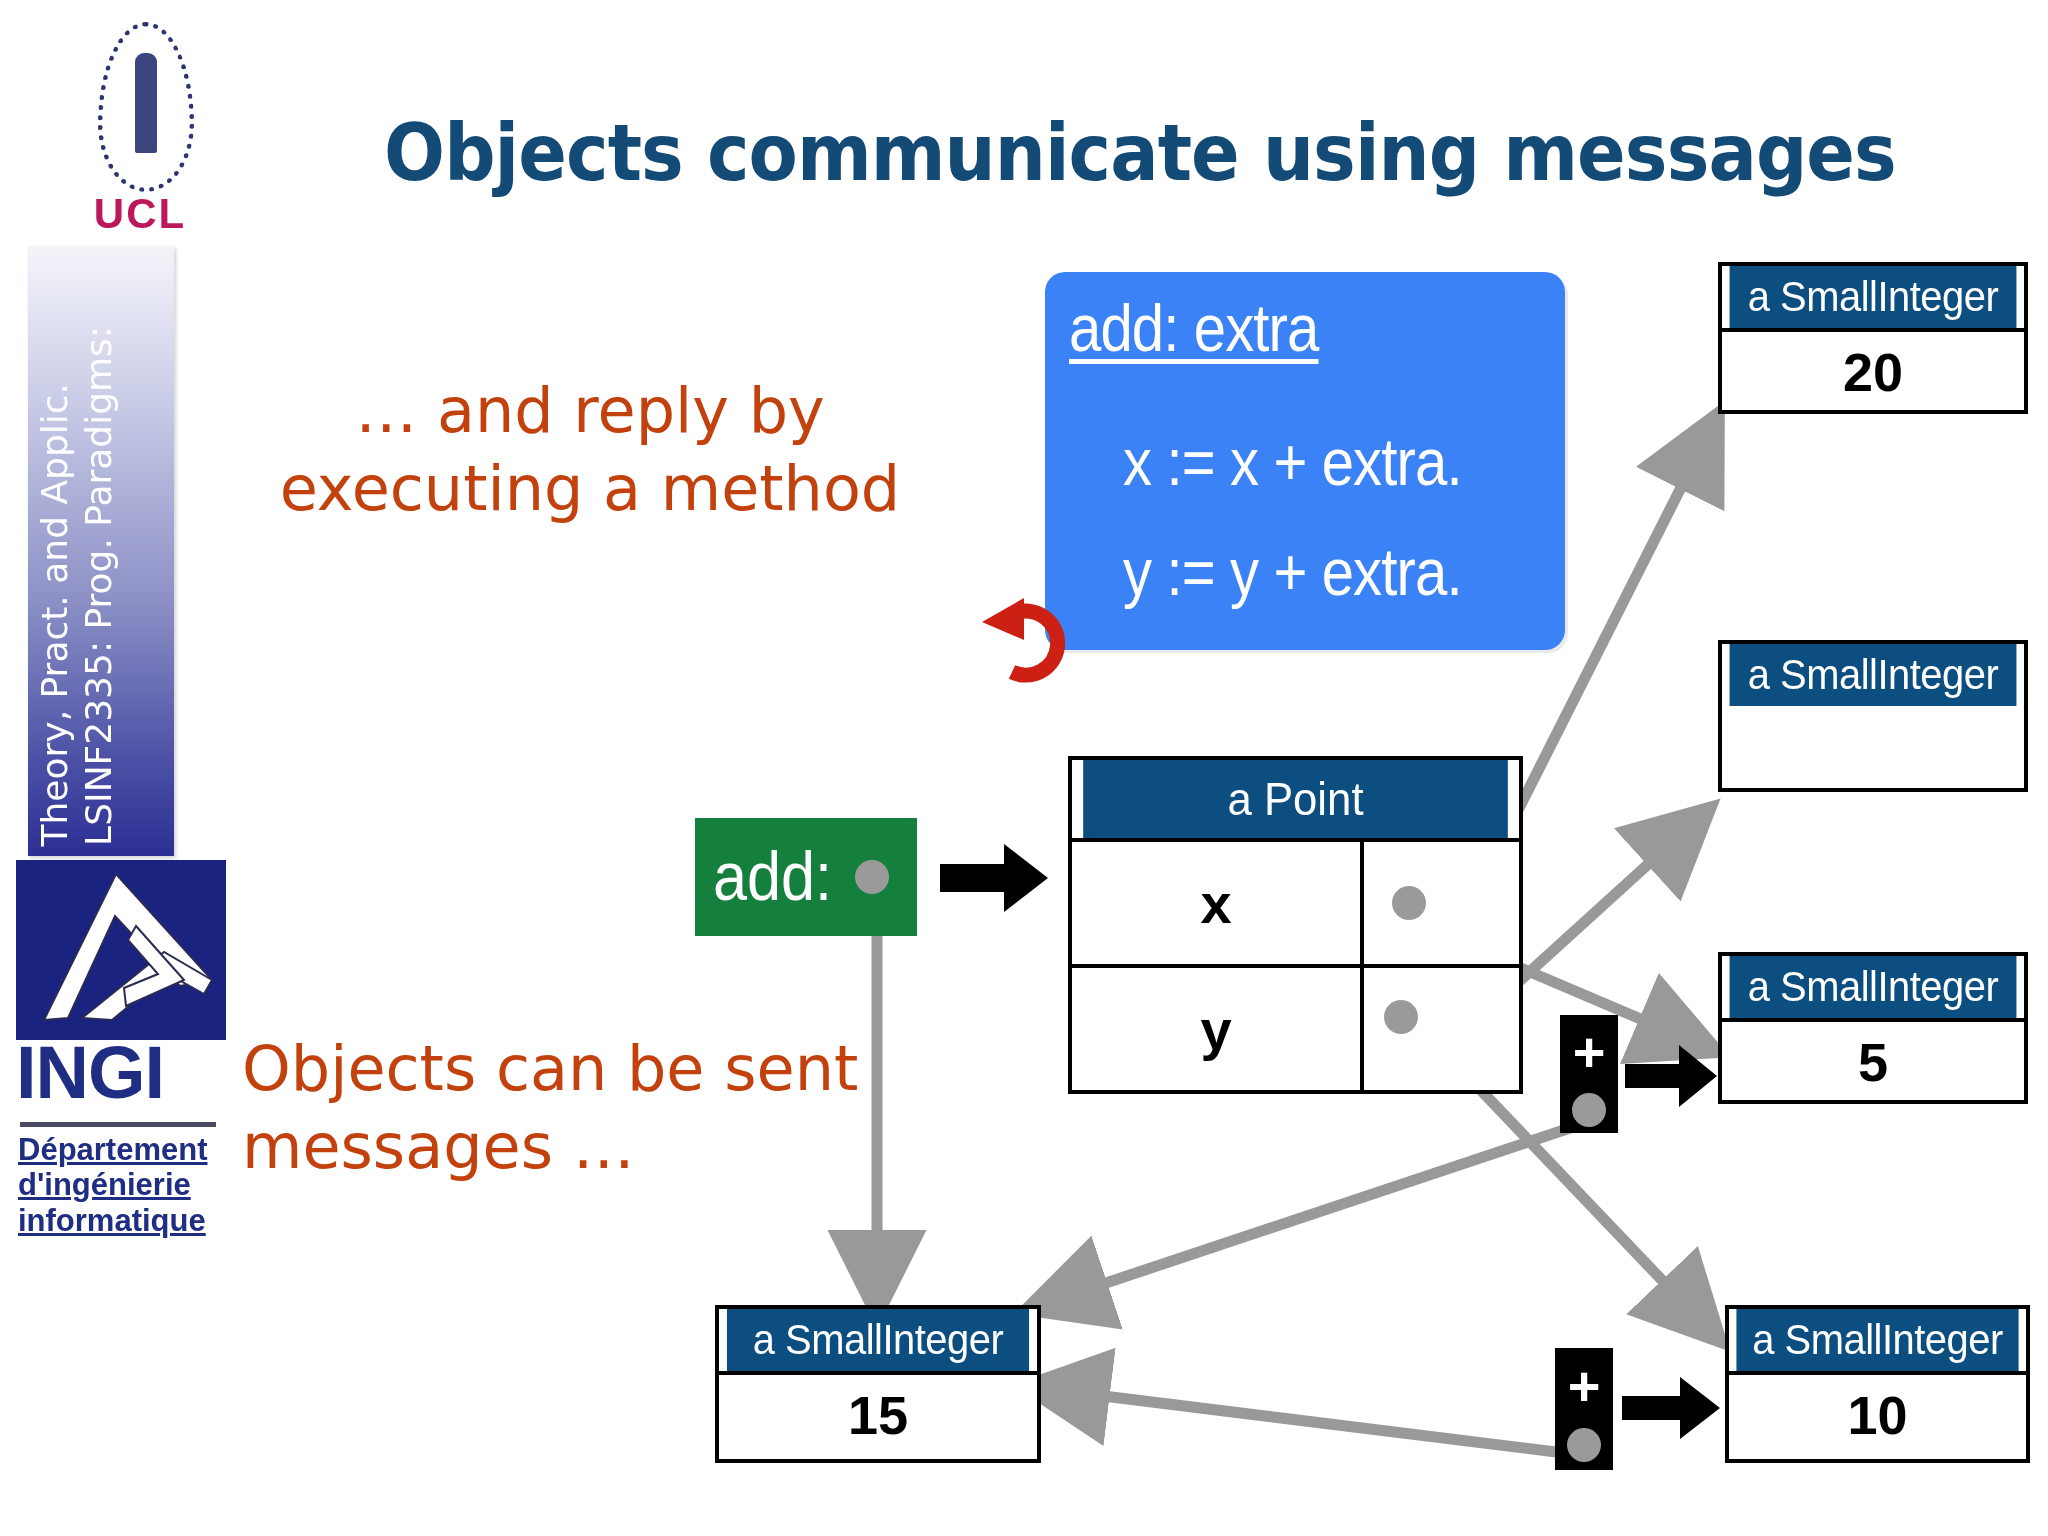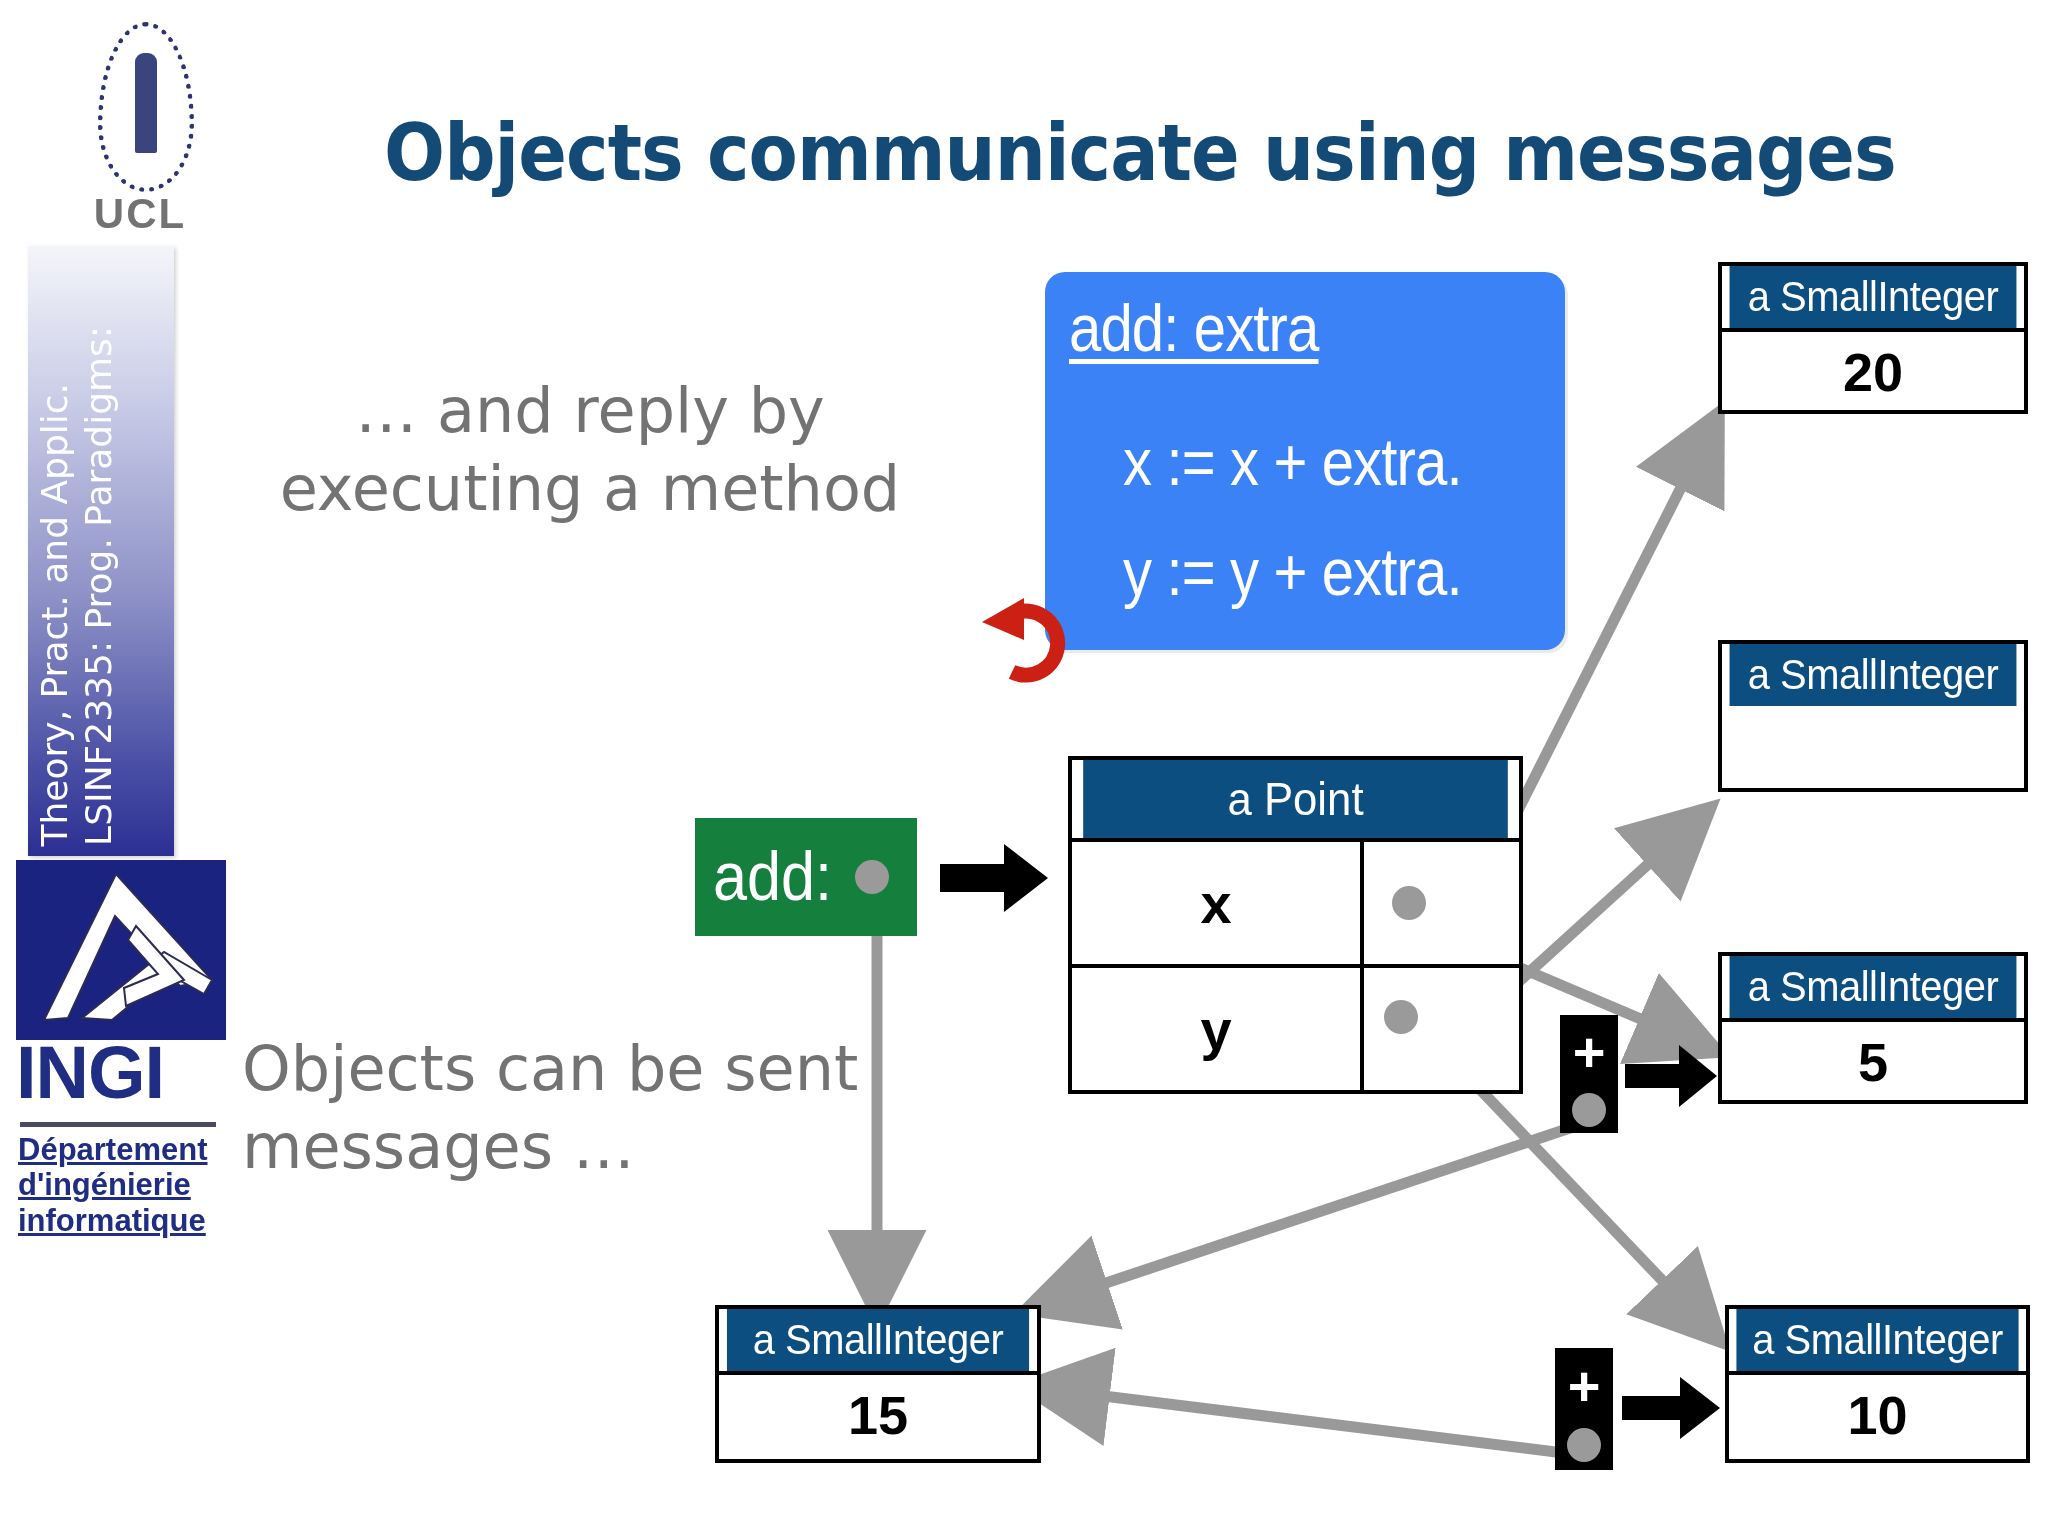--- a/index.html
+++ b/index.html
@@ -8,21 +8,21 @@
 
   
   .ucl-logo{position:absolute;left:60px;top:22px;width:160px;height:220px;}
   .ucl-seal{position:absolute;left:38px;top:0;width:86px;height:160px;
      border:5px dotted #2b3570;border-radius:50% 50% 50% 50%/60% 60% 40% 40%;
      background:#fff;transform:rotate(0deg);}
   .ucl-seal:after{content:"";position:absolute;left:50%;top:16%;margin-left:-11px;
      width:22px;height:100px;background:#3a447d;border-radius:9px 9px 2px 2px;}
   .ucl-word{position:absolute;left:0;top:168px;width:160px;text-align:center;
      font-family:"Liberation Sans",sans-serif;font-weight:bold;font-size:42px;
-     letter-spacing:2px;color:#737373;}
+     letter-spacing:2px;color:#be185d;}
 
   .course-strip{position:absolute;left:28px;top:246px;width:146px;height:610px;
      background:linear-gradient(to bottom,#f4f5fa 0%,#c8cbe6 26%,#8c90c6 58%,#4a4fa5 85%,#2c2f93 100%);
      box-shadow:2px 2px 4px rgba(0,0,0,.18);}
   .vtext{position:absolute;writing-mode:vertical-rl;transform:rotate(180deg);
      color:#ffffff;font-family:"DejaVu Sans",sans-serif;font-size:36px;white-space:nowrap;
      letter-spacing:0px;}
   .vtext.l1{left:50px;bottom:10px;}
   .vtext.l2{left:6px;bottom:10px;}
 
@@ -38,21 +38,21 @@
      color:#1f2d82;line-height:1.14;text-decoration:underline;}
 
   
   #title{position:absolute;left:250px;top:108px;width:1780px;text-align:center;
      font-family:"DejaVu Sans",sans-serif;font-weight:bold;font-size:78px;
      color:#134a76;letter-spacing:-1px;white-space:nowrap;
      transform:scaleX(.92);transform-origin:50% 50%;}
 
   
   .body-text{position:absolute;font-family:"DejaVu Sans",sans-serif;font-size:62px;
-     color:#737373;line-height:1.25;}
+     color:#c2410c;line-height:1.25;}
   #reply-text{left:240px;top:372px;width:700px;text-align:center;}
   #sent-text{left:242px;top:1030px;width:640px;text-align:left;}
 
   
   #method-box{position:absolute;left:1045px;top:272px;width:520px;height:378px;
      background:#3b82f6;box-shadow:3px 3px 0 rgba(0,0,0,.08);border-radius:20px;}
   #method-box .mline{color:#ffffff;font-family:"Liberation Sans",sans-serif;
      font-weight:normal;font-size:66px;letter-spacing:-1px;white-space:nowrap;
      transform:scaleX(.88);transform-origin:0 50%;}
   #method-sig{position:absolute;left:24px;top:18px;text-decoration:underline;

